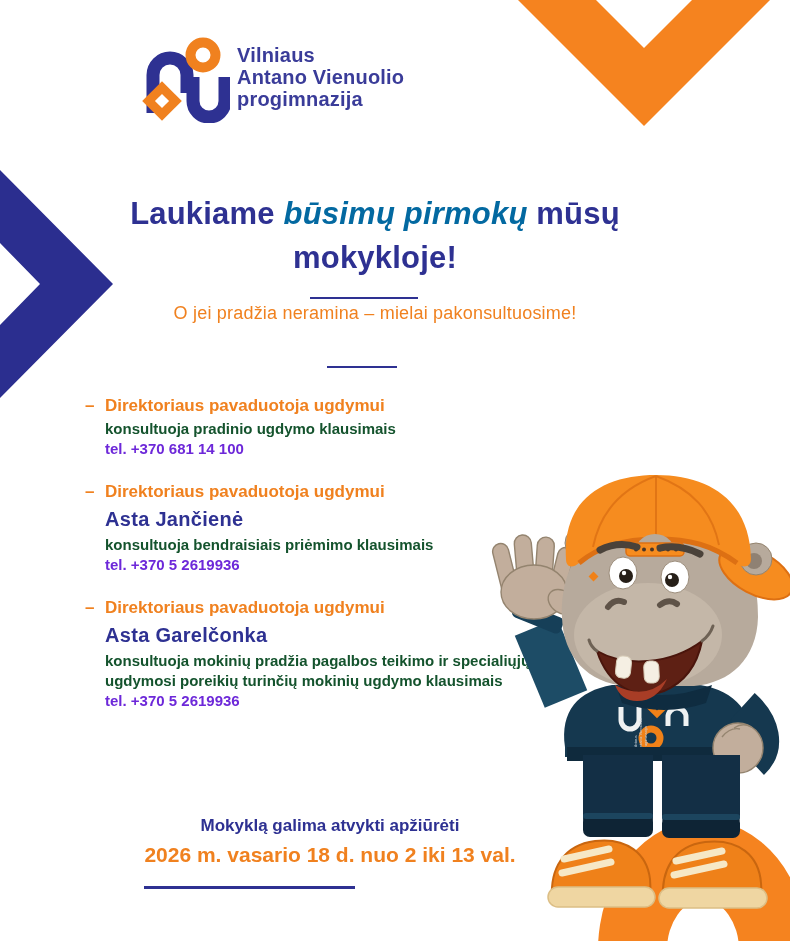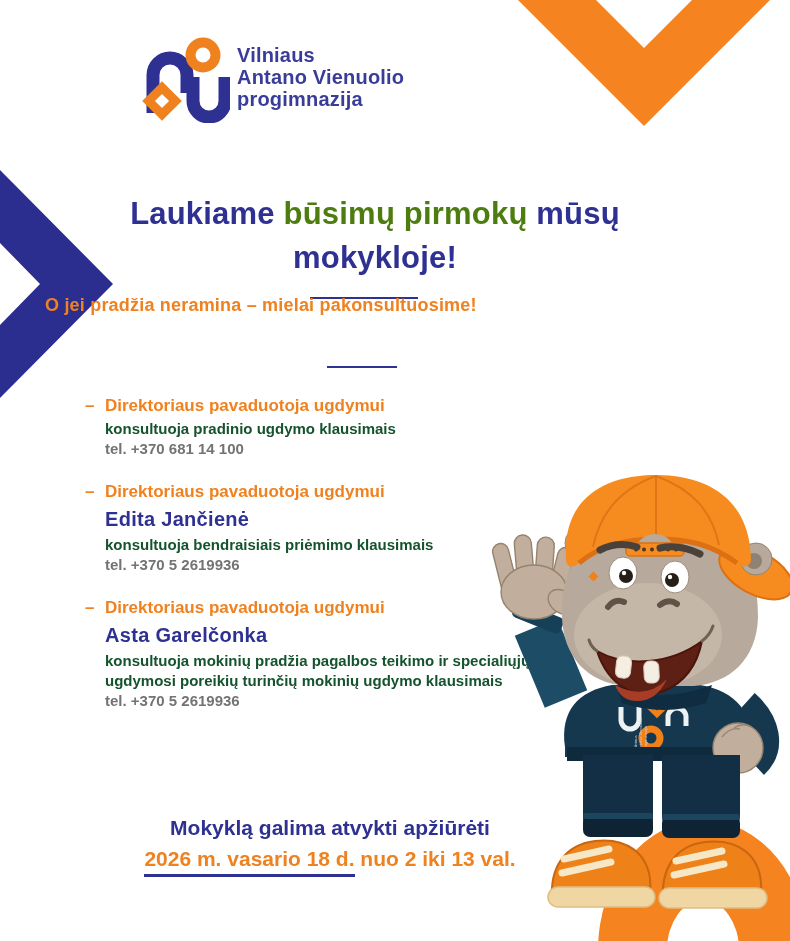--- a/index.html
+++ b/index.html
@@ -16,41 +16,41 @@
   .logo-mark{left:140px;top:35px;}
   .logo-text{
     left:237px;top:44px;width:230px;
     color:#3A3C99;font-size:20px;font-weight:bold;line-height:22px;letter-spacing:.2px;
   }
   
   .heading{
     left:60px;top:192px;width:630px;margin:0;text-align:center;
     font-size:31px;line-height:44px;font-weight:bold;letter-spacing:.2px;color:#2E3192;
   }
-  .heading .orange{color:#4d7c0f;}
+  .heading .orange{color:#0369a1;font-style:italic;}
   .divider{background:#2E3192;height:2px;}
   .divider-1{left:310px;top:297px;width:108px;}
   .divider-2{left:327px;top:366px;width:70px;}
   .subheading{
-    left:45px;top:295px;width:660px;margin:0;text-align:left;
-    color:#F0811F;font-size:18px;font-weight:bold;letter-spacing:.2px;
+    left:45px;top:303px;width:660px;margin:0;text-align:center;
+    color:#F0811F;font-size:18px;font-weight:normal;letter-spacing:.2px;
   }
   
   .contacts{left:105px;top:396px;width:480px;}
   .contact{position:relative;margin-bottom:23px;}
   .contact .dash{position:absolute;left:-20px;top:0;color:#F0811F;font-weight:bold;font-size:17px;}
   .contact .role{color:#F0811F;font-size:17px;font-weight:bold;line-height:20px;}
   .contact .name{color:#2E3192;font-size:20px;font-weight:bold;line-height:26px;margin-top:4px;letter-spacing:.3px;}
   .contact .info{color:#14532d;font-size:15px;font-weight:bold;line-height:20px;margin-top:3px;width:462px;}
-  .contact .phone{color:#737373;font-size:15px;font-weight:bold;line-height:20px;}
+  .contact .phone{color:#6d28d9;font-size:15px;font-weight:bold;line-height:20px;}
   
   .visit{left:45px;top:816px;width:570px;text-align:center;}
-  .visit-line1{color:#2E3192;font-size:21px;font-weight:bold;}
+  .visit-line1{color:#2E3192;font-size:17px;font-weight:bold;}
   .visit-line2{color:#F0811F;font-size:21px;font-weight:bold;margin-top:7px;}
-  .visit-line2 .underlined{border-bottom:3px solid #2E3192;padding-bottom:4px;}
+  .visit-line2 .underlined{border-bottom:3px solid #2E3192;padding-bottom:20px;}
   
   .mascot{left:450px;top:455px;pointer-events:none;}
 </style>
 </head>
 <body>
 
 <div class="poster">
 
   <svg class="abs chevron-orange" width="280" height="130" viewBox="0 0 280 130">
     <path d="M18 0 L144 126 L270 0 L192 0 L144 48 L96 0 Z" fill="#F5831F"></path>
@@ -91,21 +91,21 @@
   <section class="abs contacts">
 
     <div class="contact">
       <div class="role"><span class="dash">–</span><span>Direktoriaus pavaduotoja ugdymui</span></div>
       <div class="info">konsultuoja pradinio ugdymo klausimais</div>
       <div class="phone">tel. +370 681 14 100</div>
     </div>
 
     <div class="contact">
       <div class="role"><span class="dash">–</span><span>Direktoriaus pavaduotoja ugdymui</span></div>
-      <div class="name">Edita Jančienė</div>
+      <div class="name">Asta Jančienė</div>
       <div class="info">konsultuoja bendraisiais priėmimo klausimais</div>
       <div class="phone">tel. +370 5 2619936</div>
     </div>
 
     <div class="contact">
       <div class="role"><span class="dash">–</span><span>Direktoriaus pavaduotoja ugdymui</span></div>
       <div class="name">Asta Garelčonka</div>
       <div class="info">konsultuoja mokinių pradžia pagalbos teikimo ir specialiųjų ugdymosi poreikių turinčių mokinių ugdymo klausimais</div>
       <div class="phone">tel. +370 5 2619936</div>
     </div>

